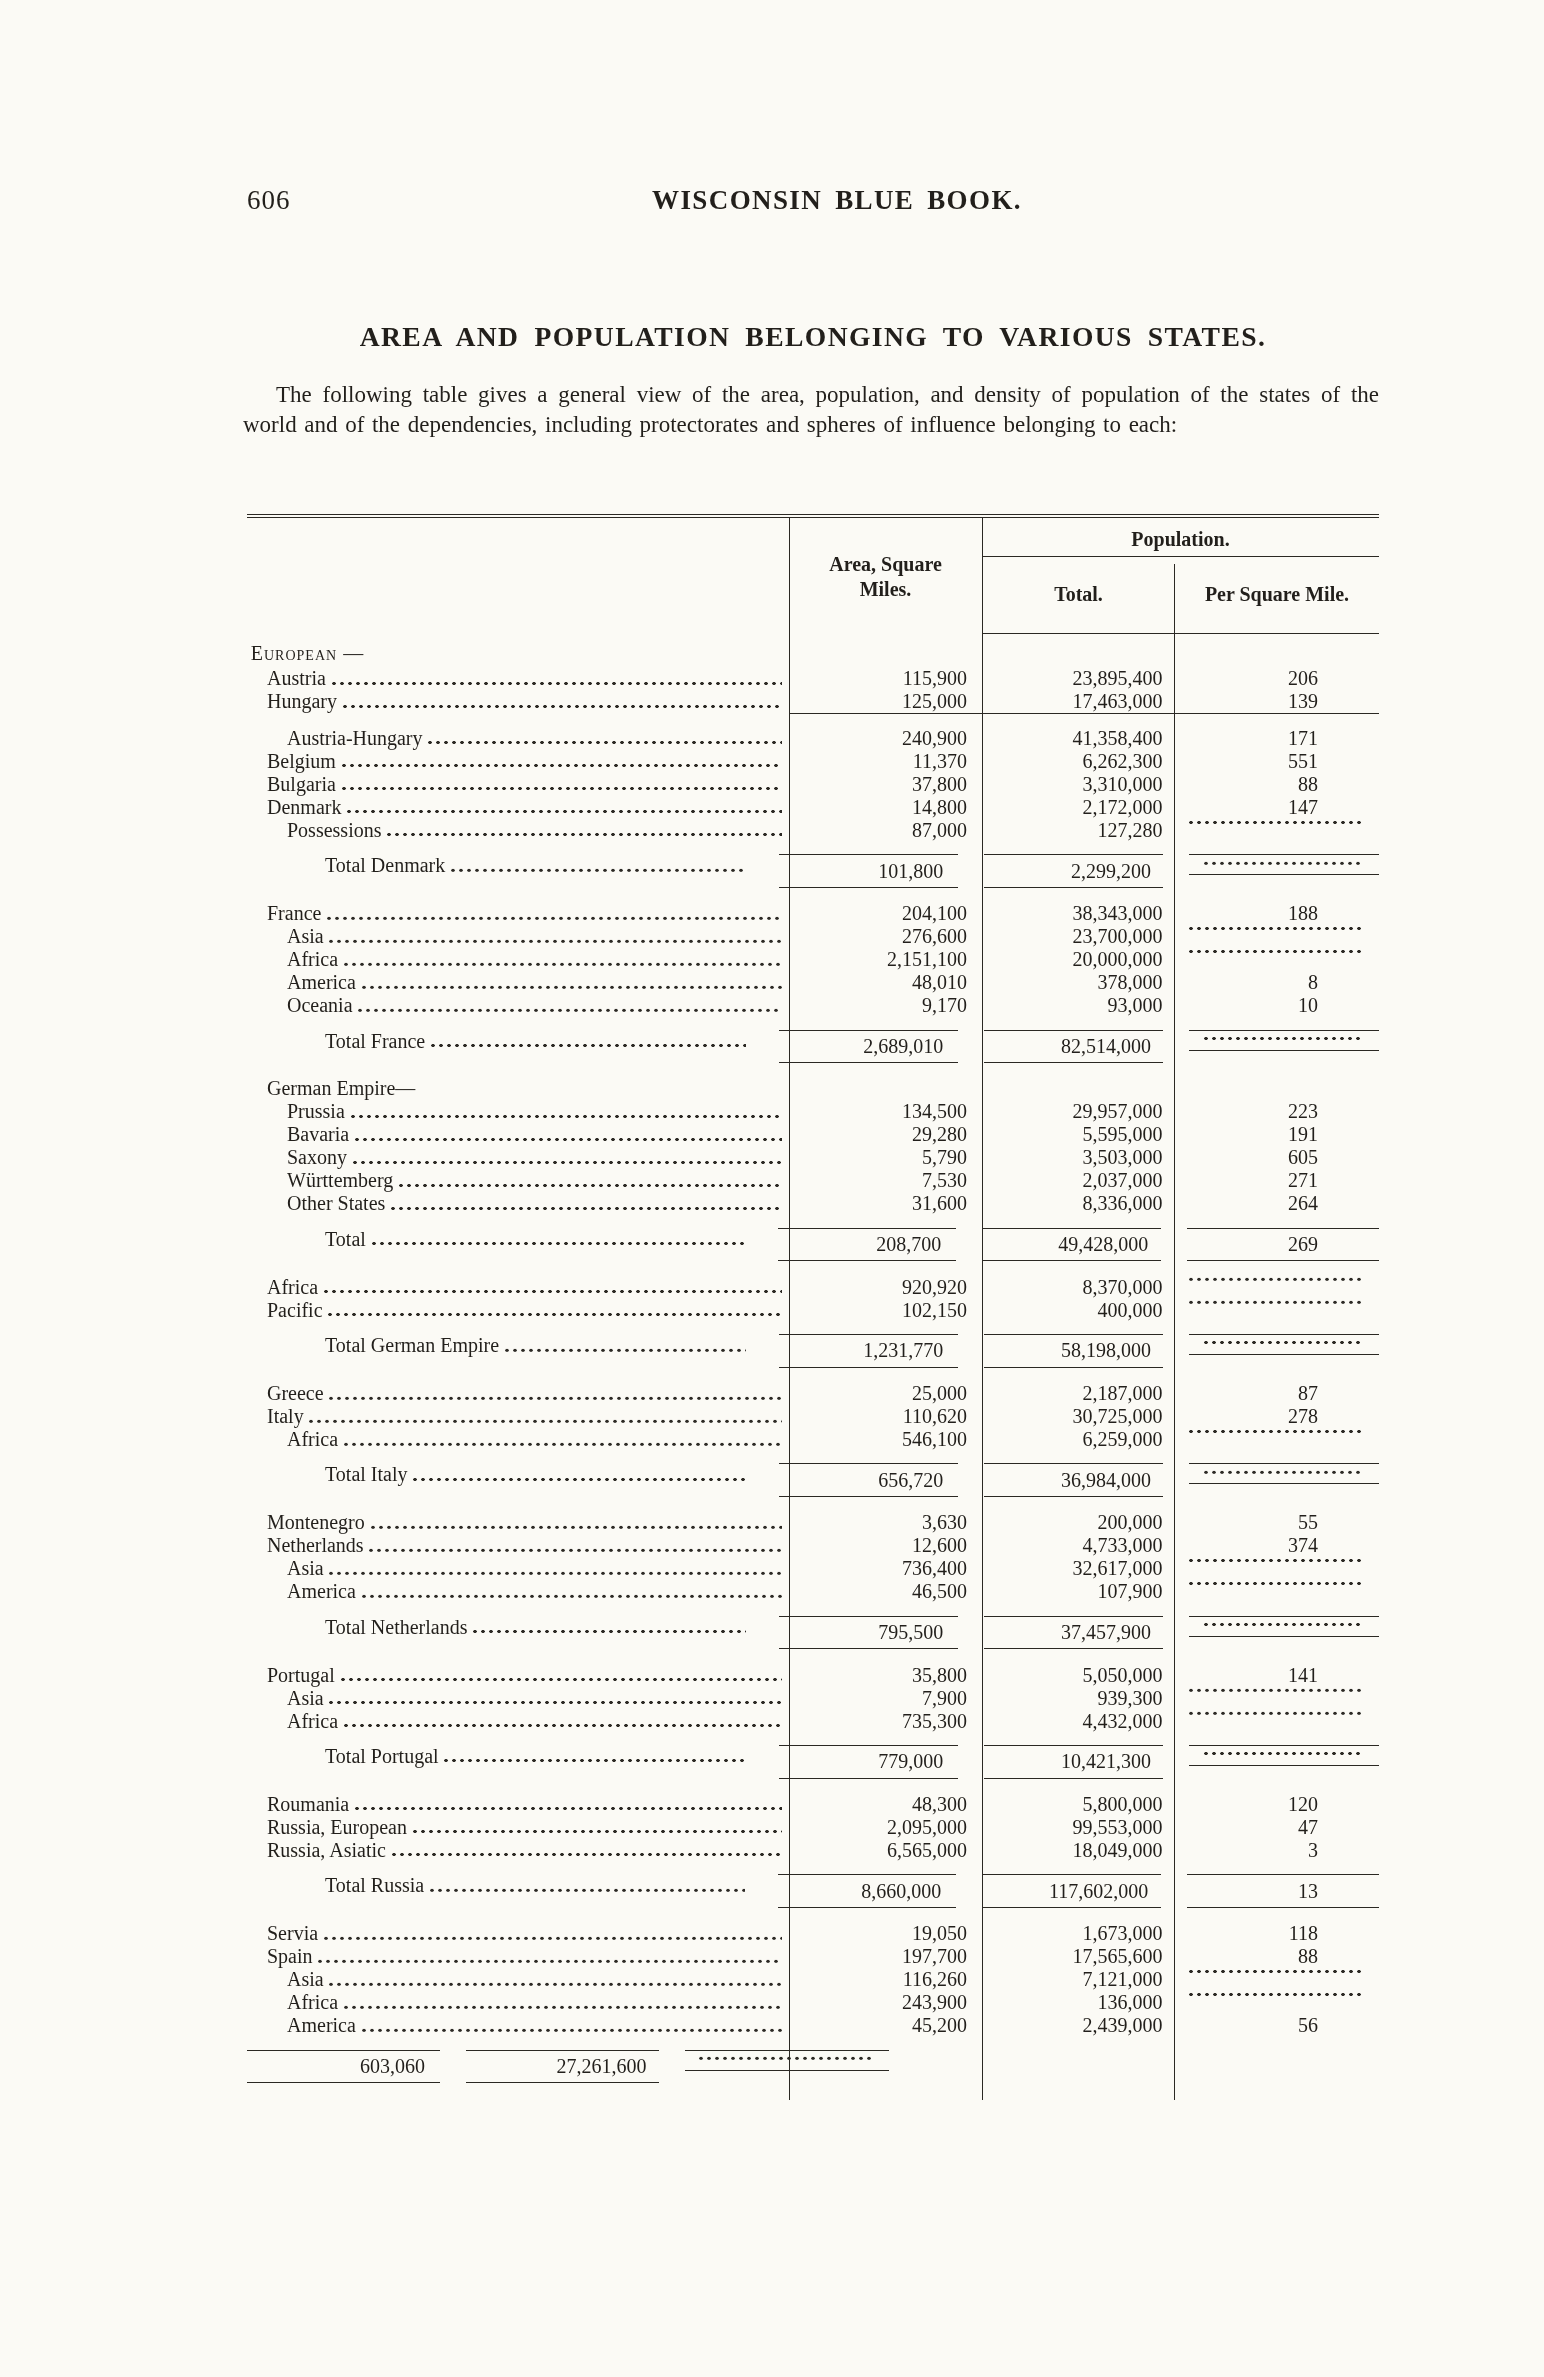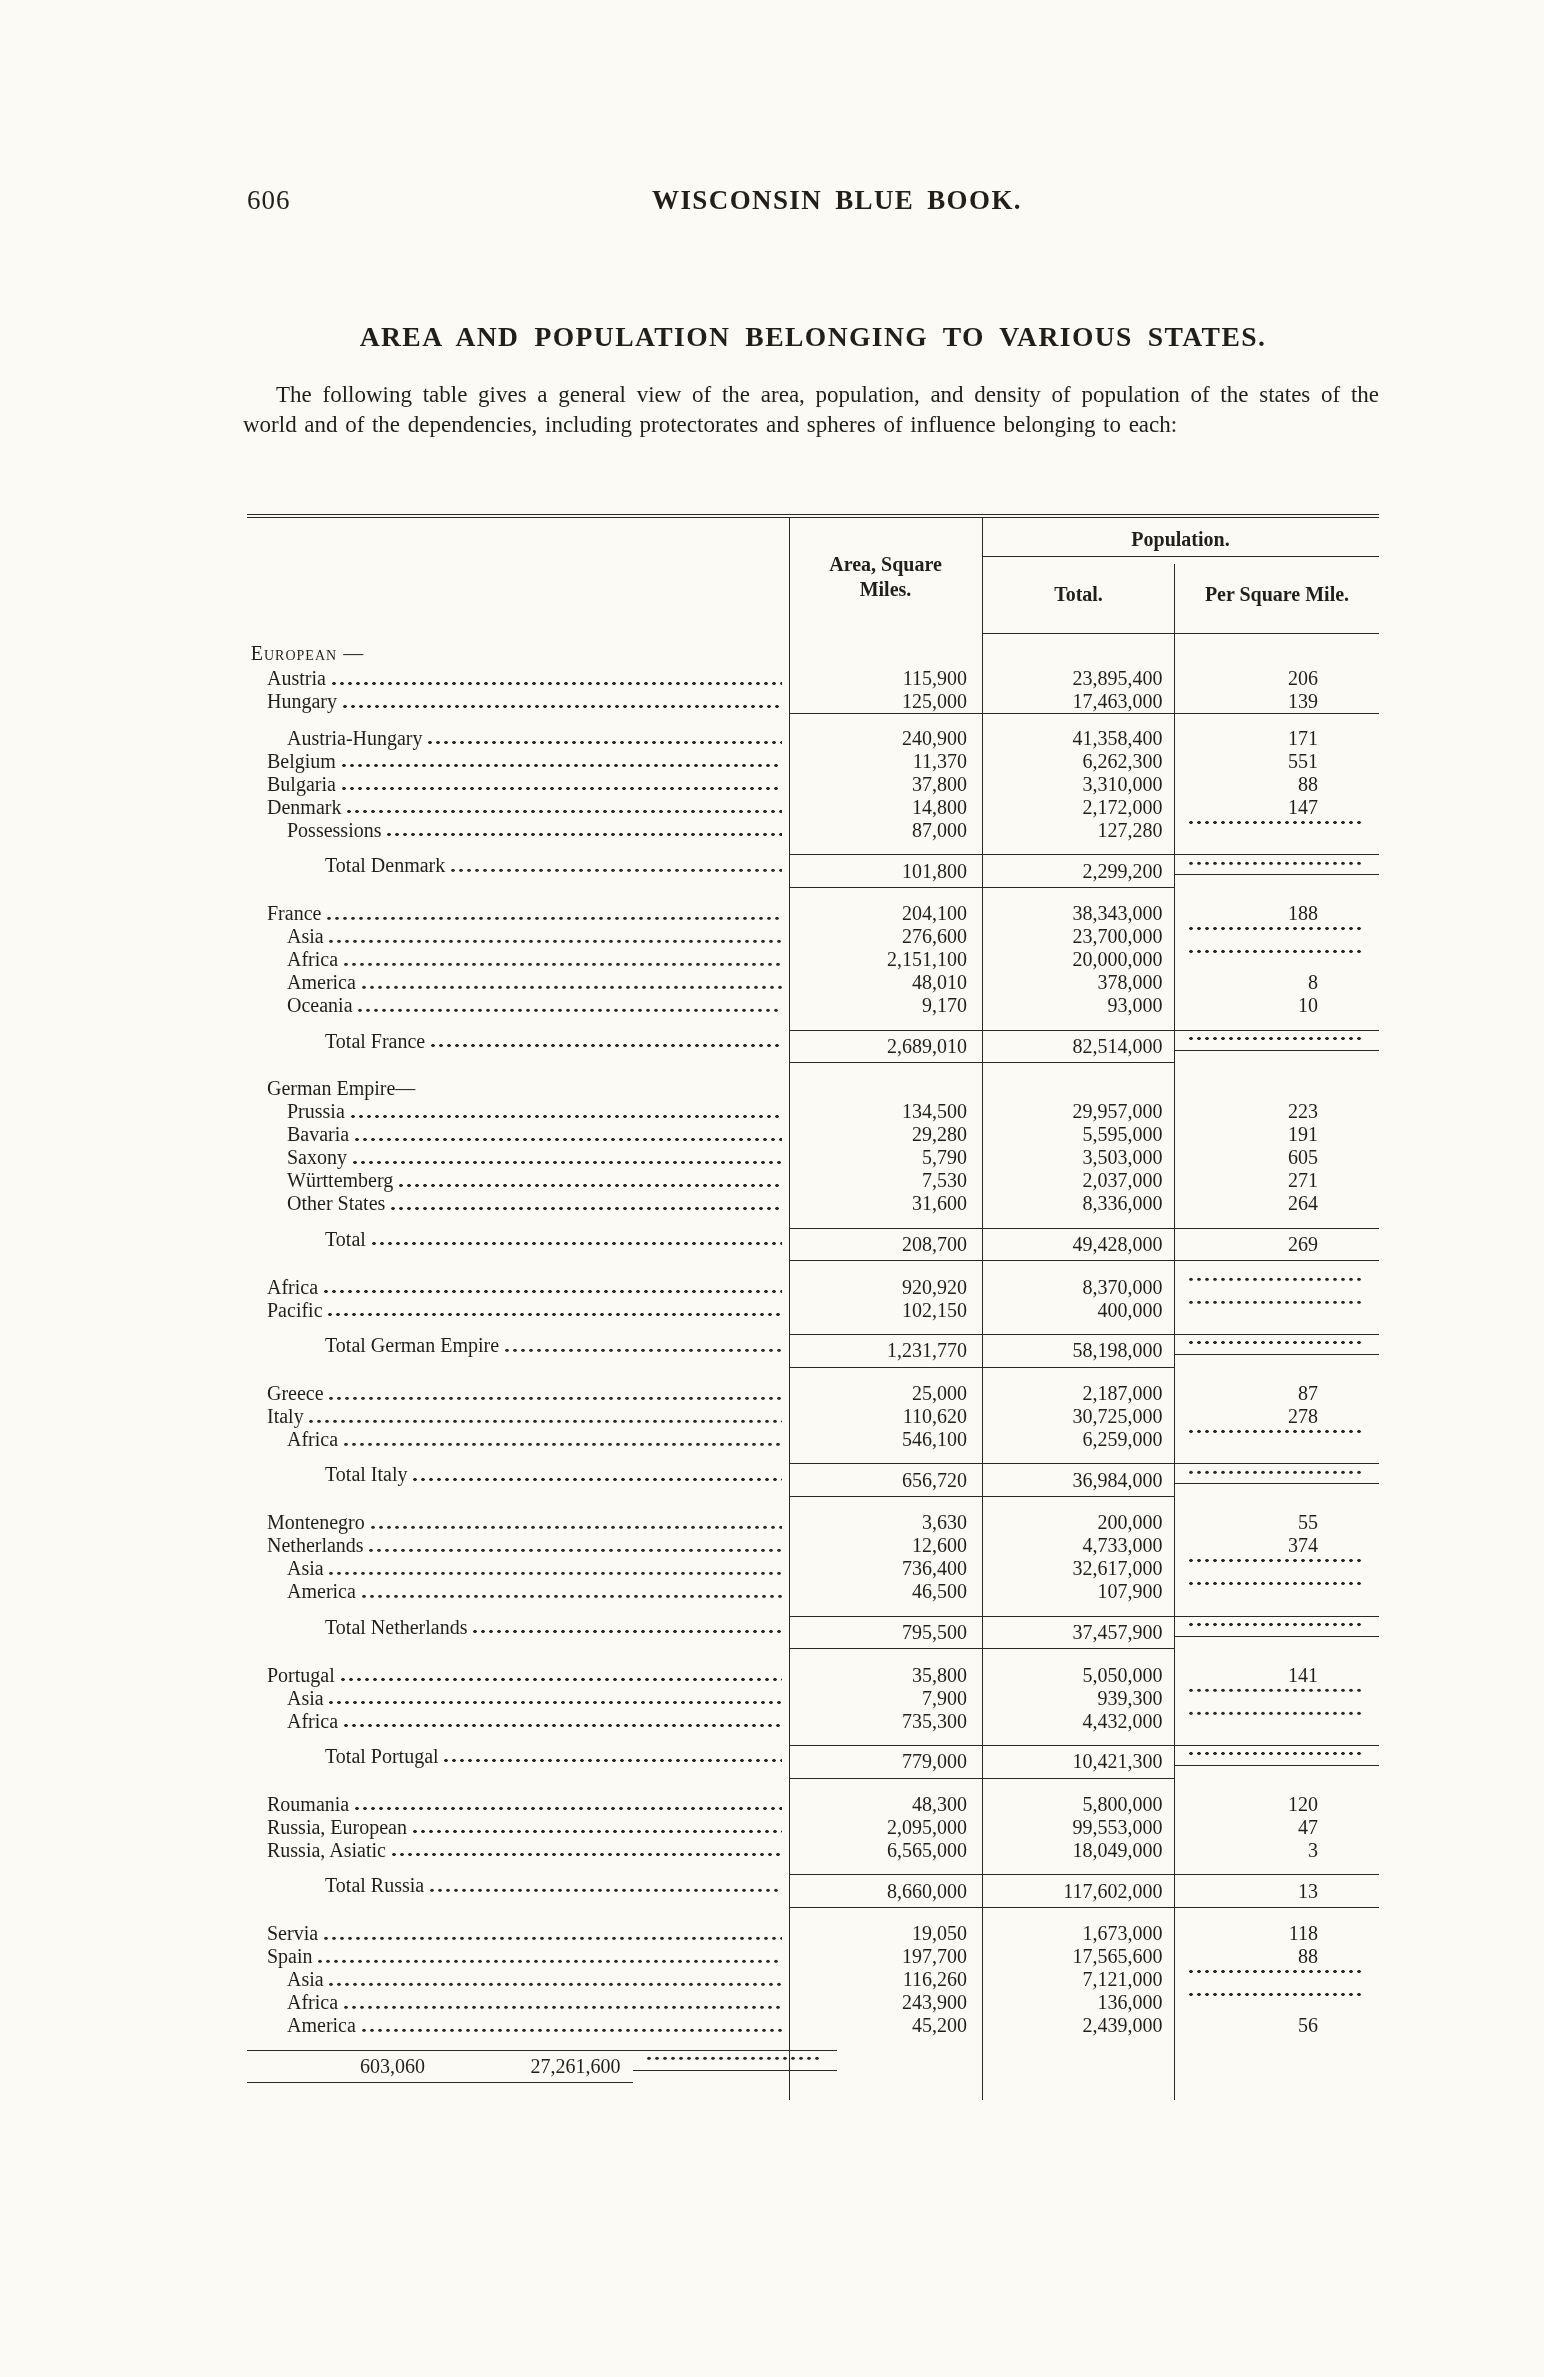--- a/index.html
+++ b/index.html
@@ -67,21 +67,21 @@
     width:204px; display:flex; align-items:center; justify-content:center;
     font-weight:bold; text-align:center; padding:3.8px 14.3px 5.7px; line-height:24px;
   }
 
   
   .tbody { padding:6.7px 0 2.9px; }
   .row { display:flex; align-items:flex-start; min-height:23px; line-height:23px; }
   .row.sp { margin-top:12.4px; }
   .row.section { margin:1px 0 2.9px; }
   .row.subhead { margin-top:3.8px; }
-  .row.total { margin:12.4px 0 14.3px; }
+  .row.total { margin:12.4px 0 14.3px;gap:26px; }
   .row.total .c-area, .row.total .c-total, .row.total .c-per {
     border-top:1.4px solid #2b2823; border-bottom:1.4px solid #2b2823;
     padding-top:4.3px; padding-bottom:4.3px;
   }
   .row.rb .c-area, .row.rb .c-total, .row.rb .c-per { border-bottom:1.4px solid #2b2823; }
 
   .c-name { width:542px; display:flex; align-items:baseline; padding-right:1.9px; }
   .ind-0 { padding-left:3.8px; }
   .ind-1 { padding-left:20px; }
   .ind-2 { padding-left:40px; }

